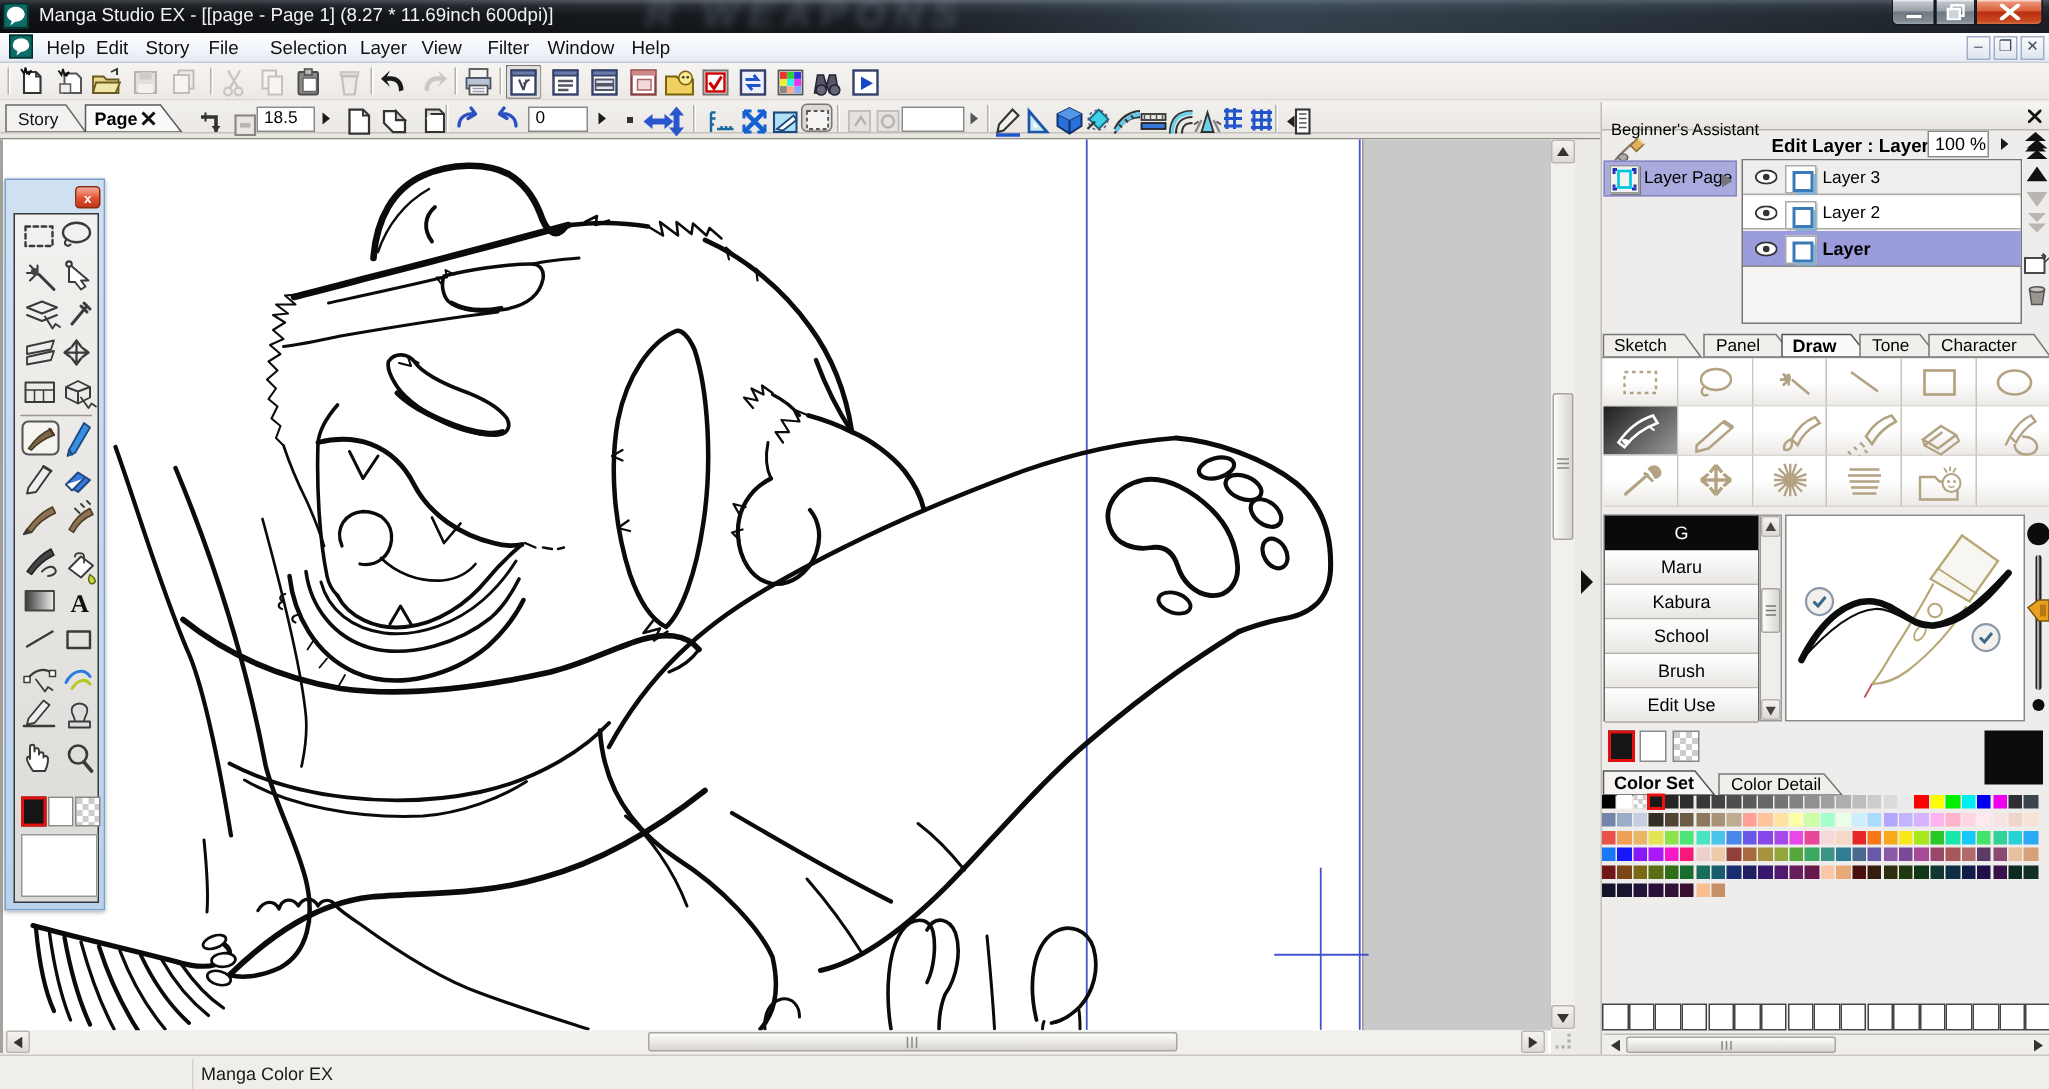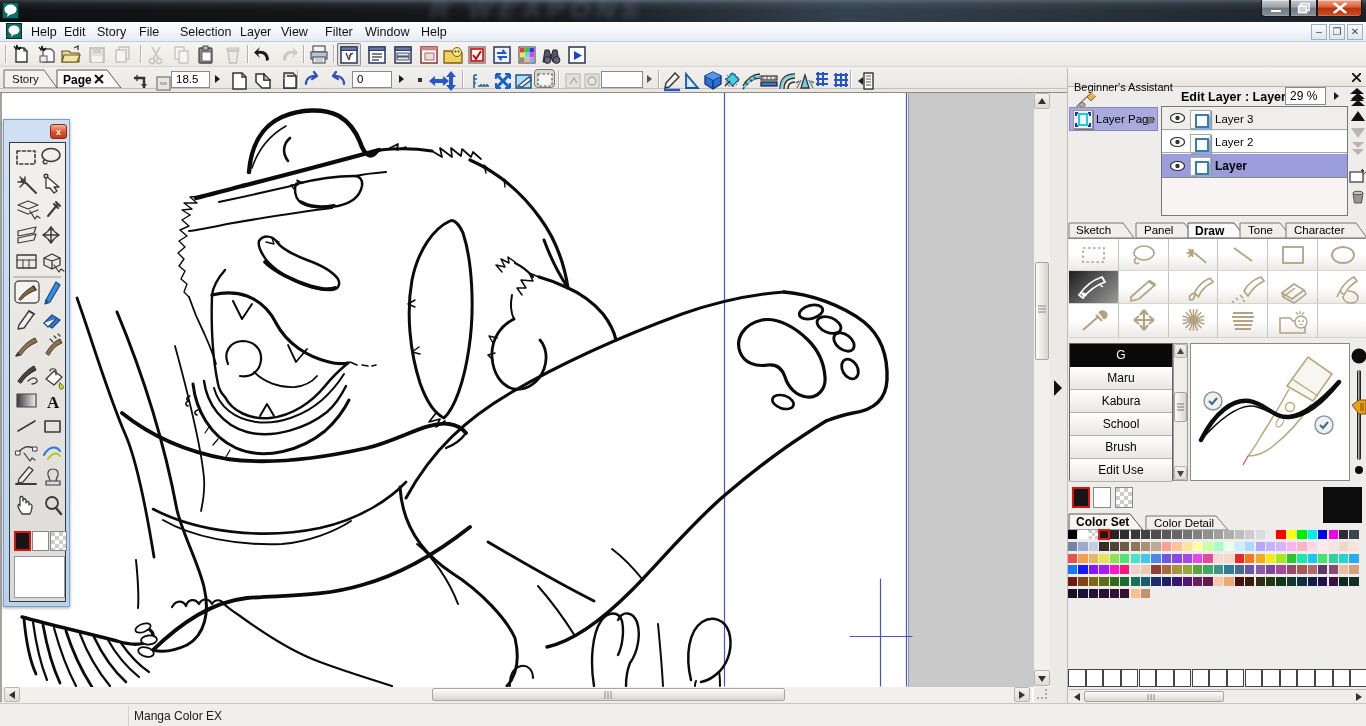--- a/index.html
+++ b/index.html
@@ -50,20 +50,21 @@
 </style>
 <div class="abs" id="title">
     <div class="shade"></div>
     <div style="position:absolute;left:430px;top:-6px;font-size:26px;font-weight:bold;color:rgba(150,170,185,.28);filter:blur(3px);letter-spacing:6px;font-style:italic">R WEAPONS</div>
 <div class="appicon" style="left:2px;top:2px">
       <svg width="15" height="15" style="position:absolute;left:0;top:0">
         <ellipse cx="7.5" cy="6.5" rx="6" ry="5" fill="#fff"></ellipse>
         <path d="M5 10 L4 14 L9 10 Z" fill="#fff"></path>
       </svg>
     </div>
+<div class="txt">Manga Studio EX - [[page - Page 1] (8.27 * 11.69inch 600dpi)]</div>
 <div class="wbtn" id="bmin">
       <svg class="g" width="13" height="9">
         <rect x="1" y="6" width="11" height="3" rx="1" fill="#fff" stroke="#444" stroke-width=".6"></rect>
       </svg>
     </div>
 <div class="wbtn" id="bmax">
       <svg class="g" width="13" height="11">
         <rect x="3.5" y="1" width="8" height="7" fill="none" stroke="#fff" stroke-width="1.6"></rect>
         <rect x="1" y="3.5" width="8" height="7" fill="#cfd4d8" stroke="#fff" stroke-width="1.6"></rect>
       </svg>
@@ -600,21 +601,21 @@
         <path d="M0 0 L9 9 M9 0 L0 9" stroke="#111" stroke-width="1.8"></path>
       </svg></div>
 
 <svg style="position:absolute;left:5px;top:21px" width="24" height="22" viewBox="0 0 24 22">
       <path d="M2 20 C7 14 11 10 16 6" stroke="#8a8070" stroke-width="1.6" fill="none"></path>
       <path d="M6 15 c2,-2 5,-2 6,0 c1,2 -2,4 -4,3 c-2,-1 -3,-2 -2,-3 Z" fill="#b0a8a0" stroke="#555" stroke-width=".8"></path>
       <path d="M14 8 L19 3 L23 7 L18 12 Z" fill="#e0b060" stroke="#8a6a30"></path>
       <path d="M19 3 L23 7" stroke="#f6e0b0" stroke-width="1.2"></path>
     </svg>
 <div style="position:absolute;left:113px;top:22px;font-size:12.5px;font-weight:bold;color:#000">Edit Layer : Layer</div>
-<div class="fld" style="left:217px;top:19px;width:41px;height:18px;font-size:12px;line-height:16px">29 %</div>
+<div class="fld" style="left:217px;top:19px;width:41px;height:18px;font-size:12px;line-height:16px">100 %</div>
 <div class="arr" style="left:266px;top:24px"></div>
 <svg style="position:absolute;left:281px;top:20px" width="16" height="15">
       <path d="M8 0 L15 6 H1 Z" fill="#111"></path>
       <path d="M8 7 L15 13 H1 Z" fill="#111"></path>
     </svg>
 
 <div style="position:absolute;left:1px;top:39px;width:89px;height:24px;background:#a9aade;border:1px solid #8888c0">
 <div style="position:absolute;left:3px;top:2px;width:20px;height:19px;background:#f4f3f1;border:1px solid #999;box-shadow:1px 1px 0 #777">
 <svg width="18" height="17" style="position:absolute;left:0;top:0">
           <rect x="5" y="3" width="8" height="11" fill="none" stroke="#00c8e0" stroke-width="1.8"></rect>

